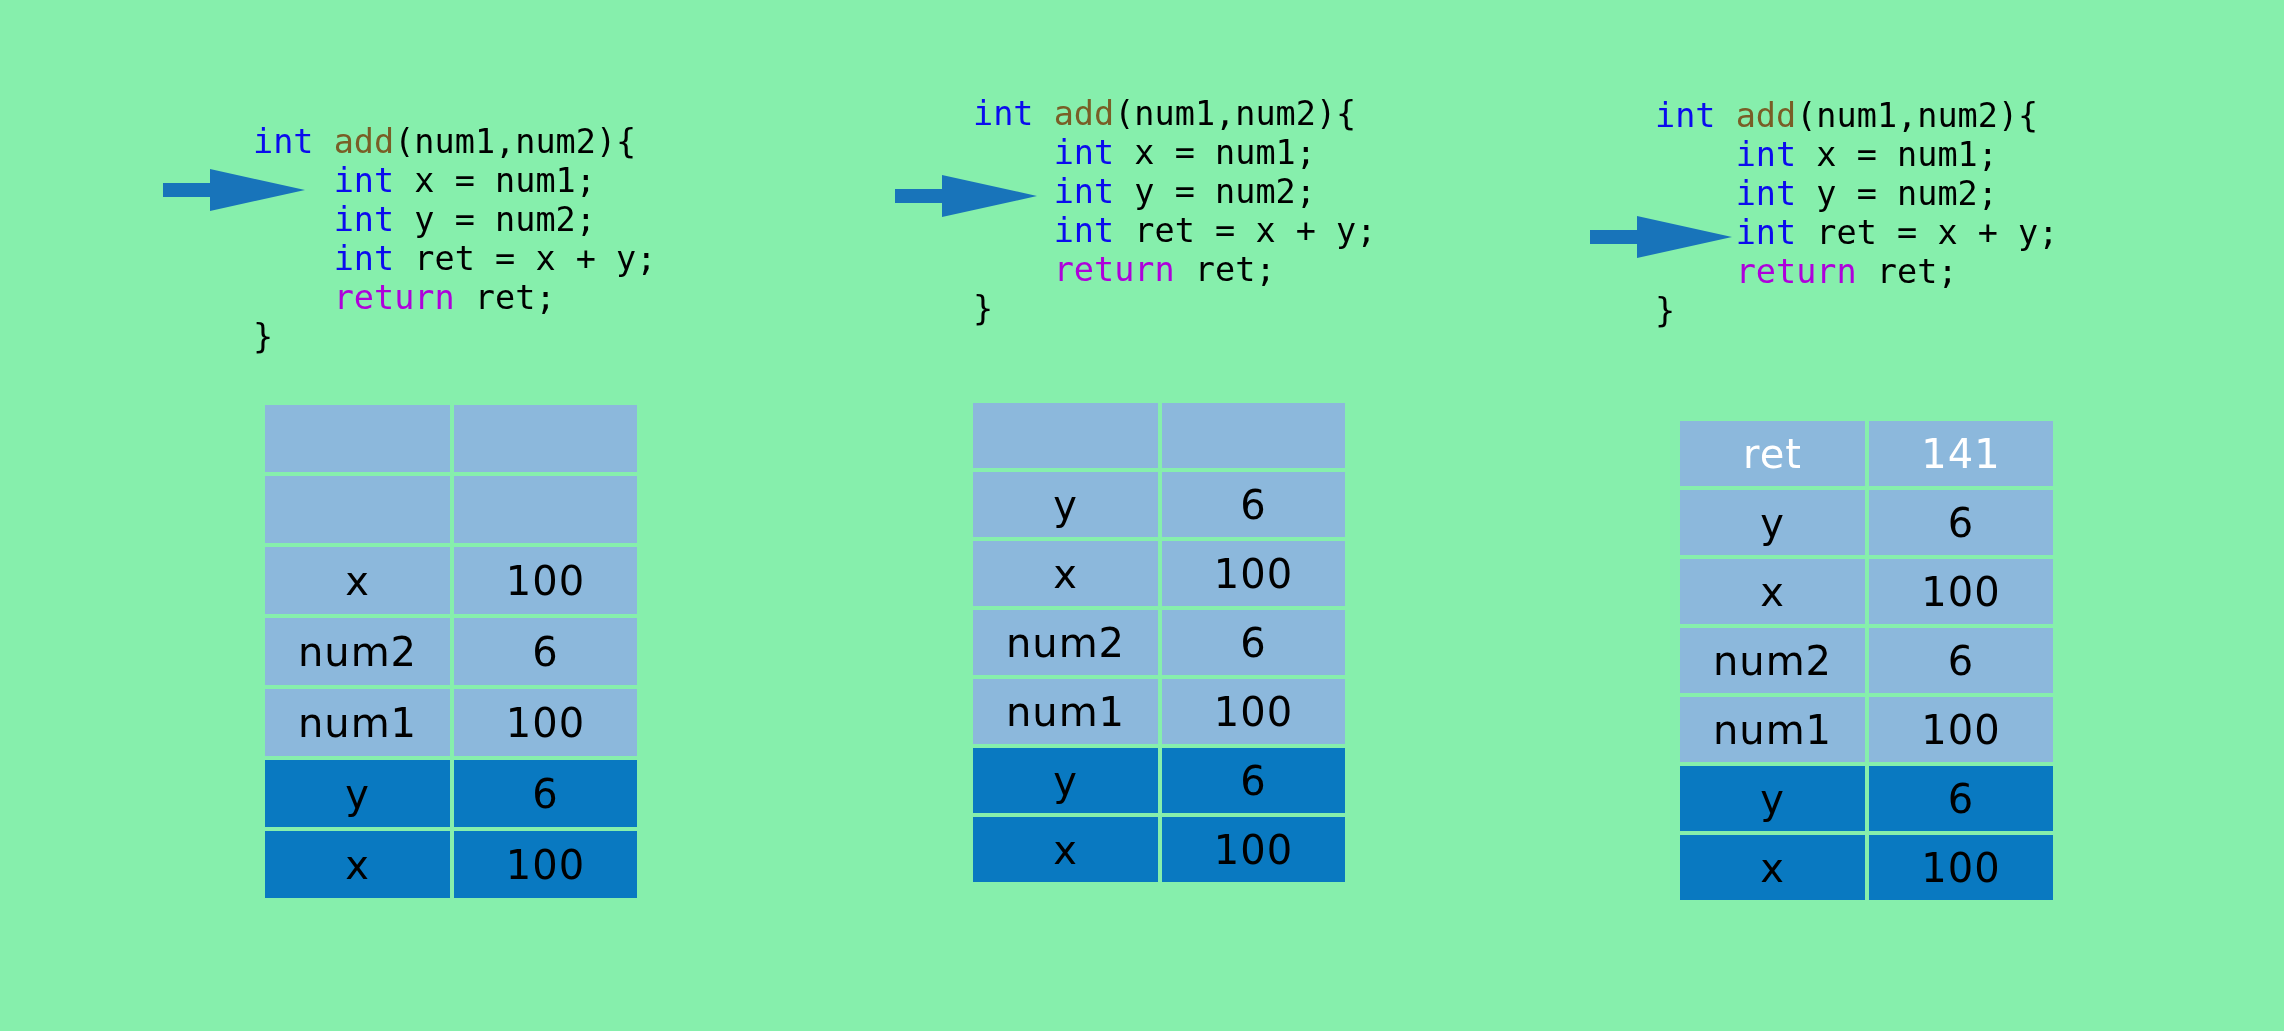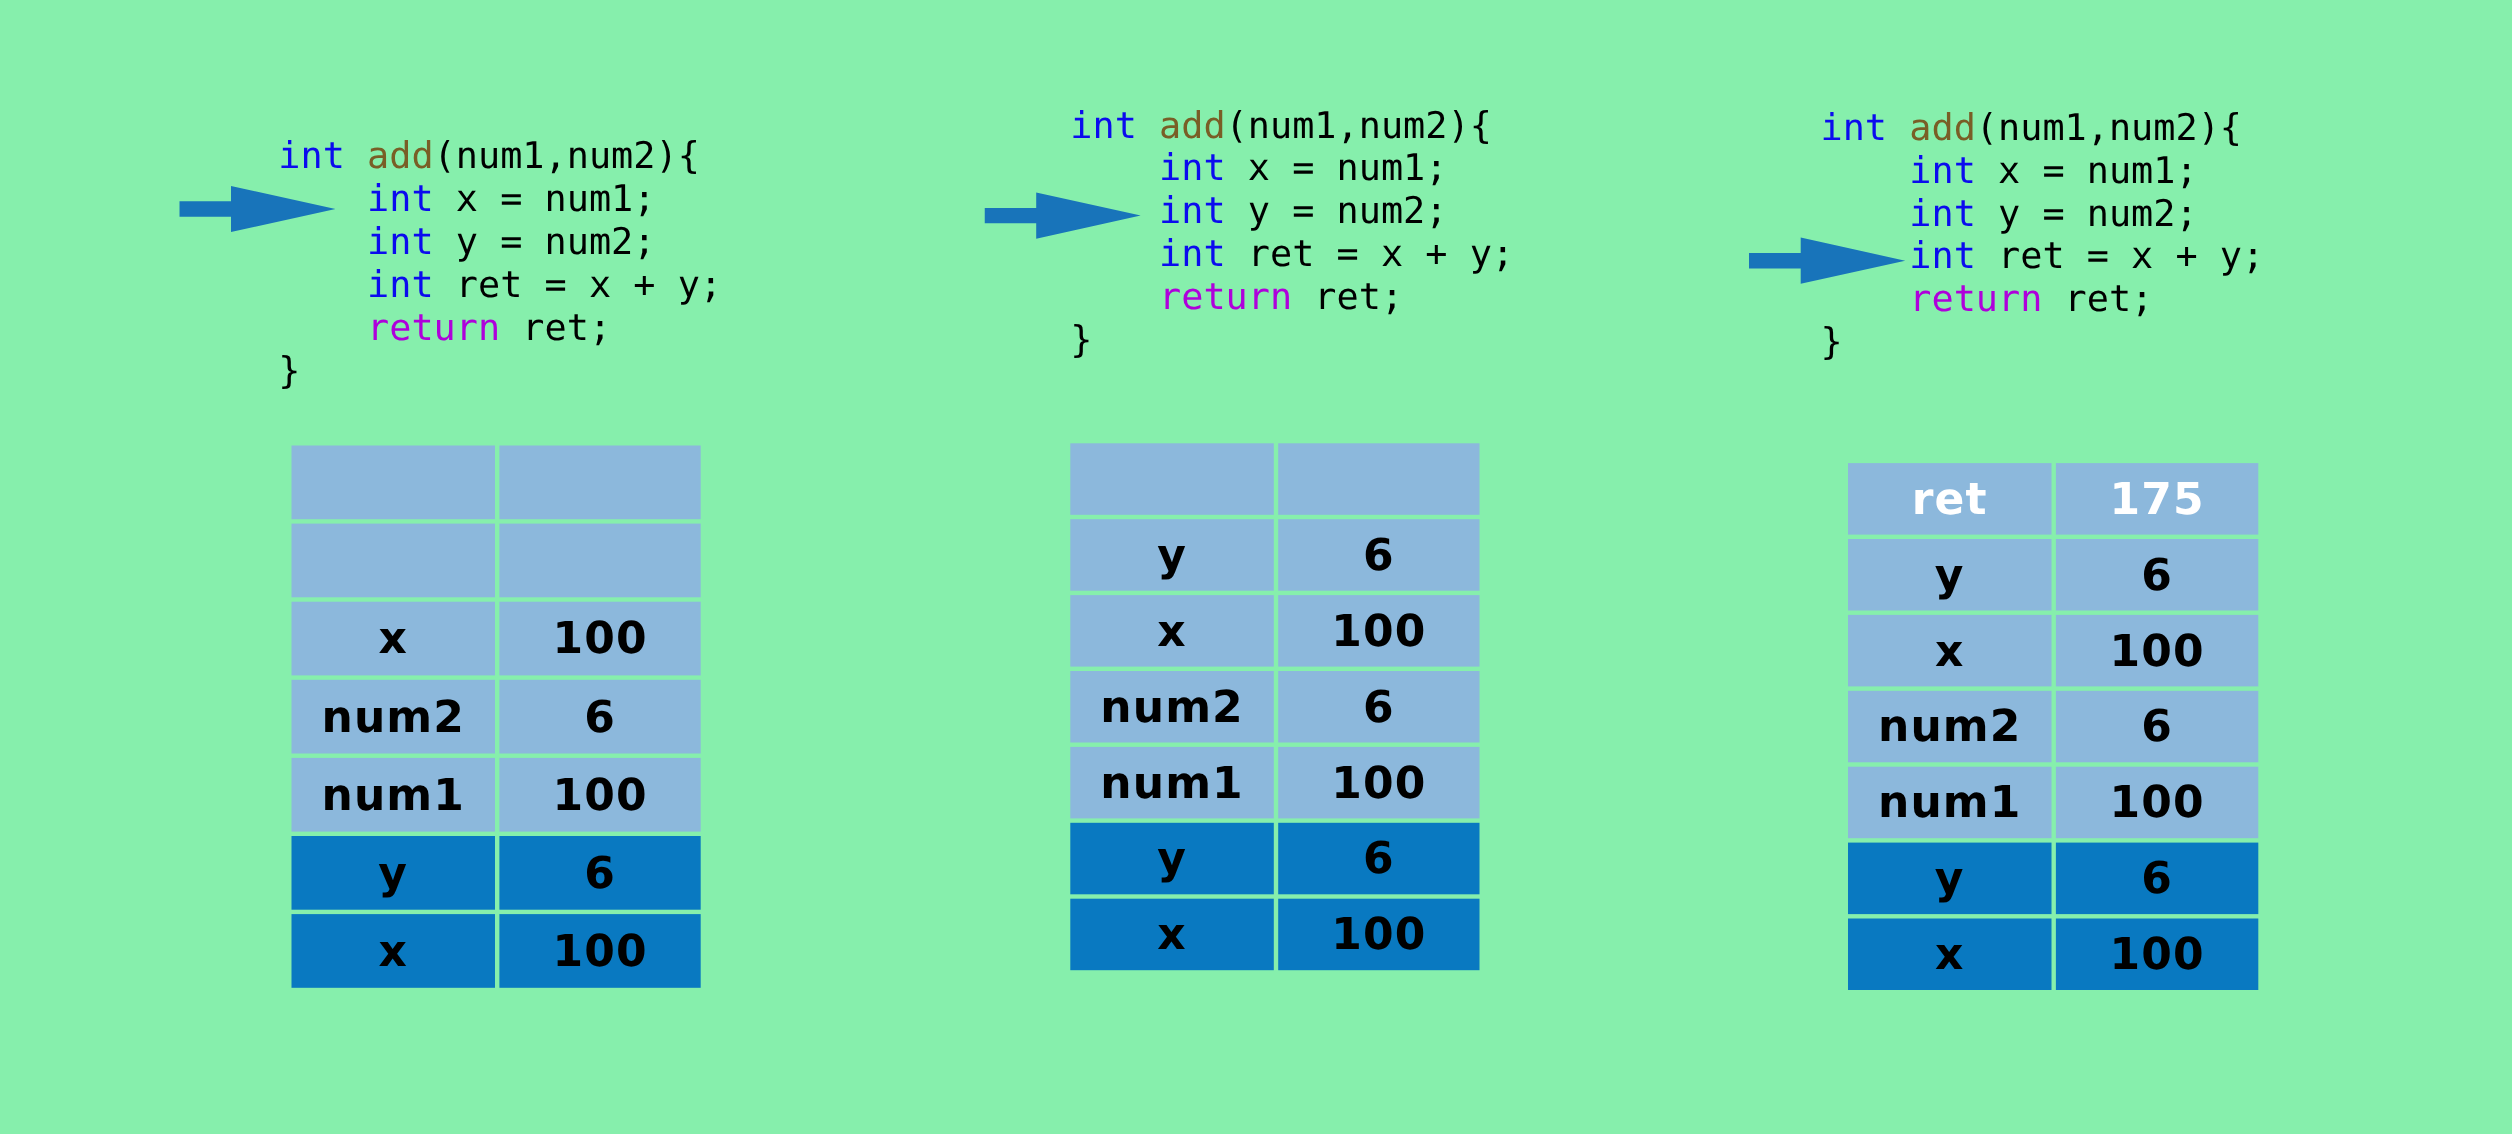--- a/index.html
+++ b/index.html
@@ -26,21 +26,21 @@
 
   .arrow { position:absolute; }
   .arrow polygon { fill:var(--arrow,#1874BA); }
 
   .stack {
     position:absolute; display:grid; gap:4px;
     background:transparent;
   }
   .cell {
     display:flex; align-items:center; justify-content:center;
-    font-weight:bold; font-size:40px; color:#000;
+    font-weight:normal; font-size:40px; color:#000;
     letter-spacing:1px;
   }
   .cell.light { background:var(--light,#8CB8DC); }
   .cell.dark  { background:var(--dark,#0979C1); }
   .cell.white-text { color:#ffffff; }
 
   
   .p1 .code  { left:253px;  top:122px; }
   .p1 .arrow { left:163px;  top:168px; }
   .p1 .stack { left:265px;  top:405px; width:372px;
@@ -122,21 +122,21 @@
       <polygon points="0,15 47,15 47,1 142,22 47,43 47,29 0,29"></polygon>
     </svg>
     <pre class="code"><span class="tok-kw">int</span><span class="tok-plain"> </span><span class="tok-fn">add</span><span class="tok-plain">(num1,num2){</span>
 <span class="tok-plain">    </span><span class="tok-kw">int</span><span class="tok-plain"> x = num1;</span>
 <span class="tok-plain">    </span><span class="tok-kw">int</span><span class="tok-plain"> y = num2;</span>
 <span class="tok-plain">    </span><span class="tok-kw">int</span><span class="tok-plain"> ret = x + y;</span>
 <span class="tok-plain">    </span><span class="tok-ctrl">return</span><span class="tok-plain"> ret;</span>
 <span class="tok-plain">}</span></pre>
     <div class="stack">
         <div class="cell light white-text">ret</div>
-        <div class="cell light white-text">175</div>
+        <div class="cell light white-text">141</div>
         <div class="cell light">y</div>
         <div class="cell light">6</div>
         <div class="cell light">x</div>
         <div class="cell light">100</div>
         <div class="cell light">num2</div>
         <div class="cell light">6</div>
         <div class="cell light">num1</div>
         <div class="cell light">100</div>
         <div class="cell dark">y</div>
         <div class="cell dark">6</div>

